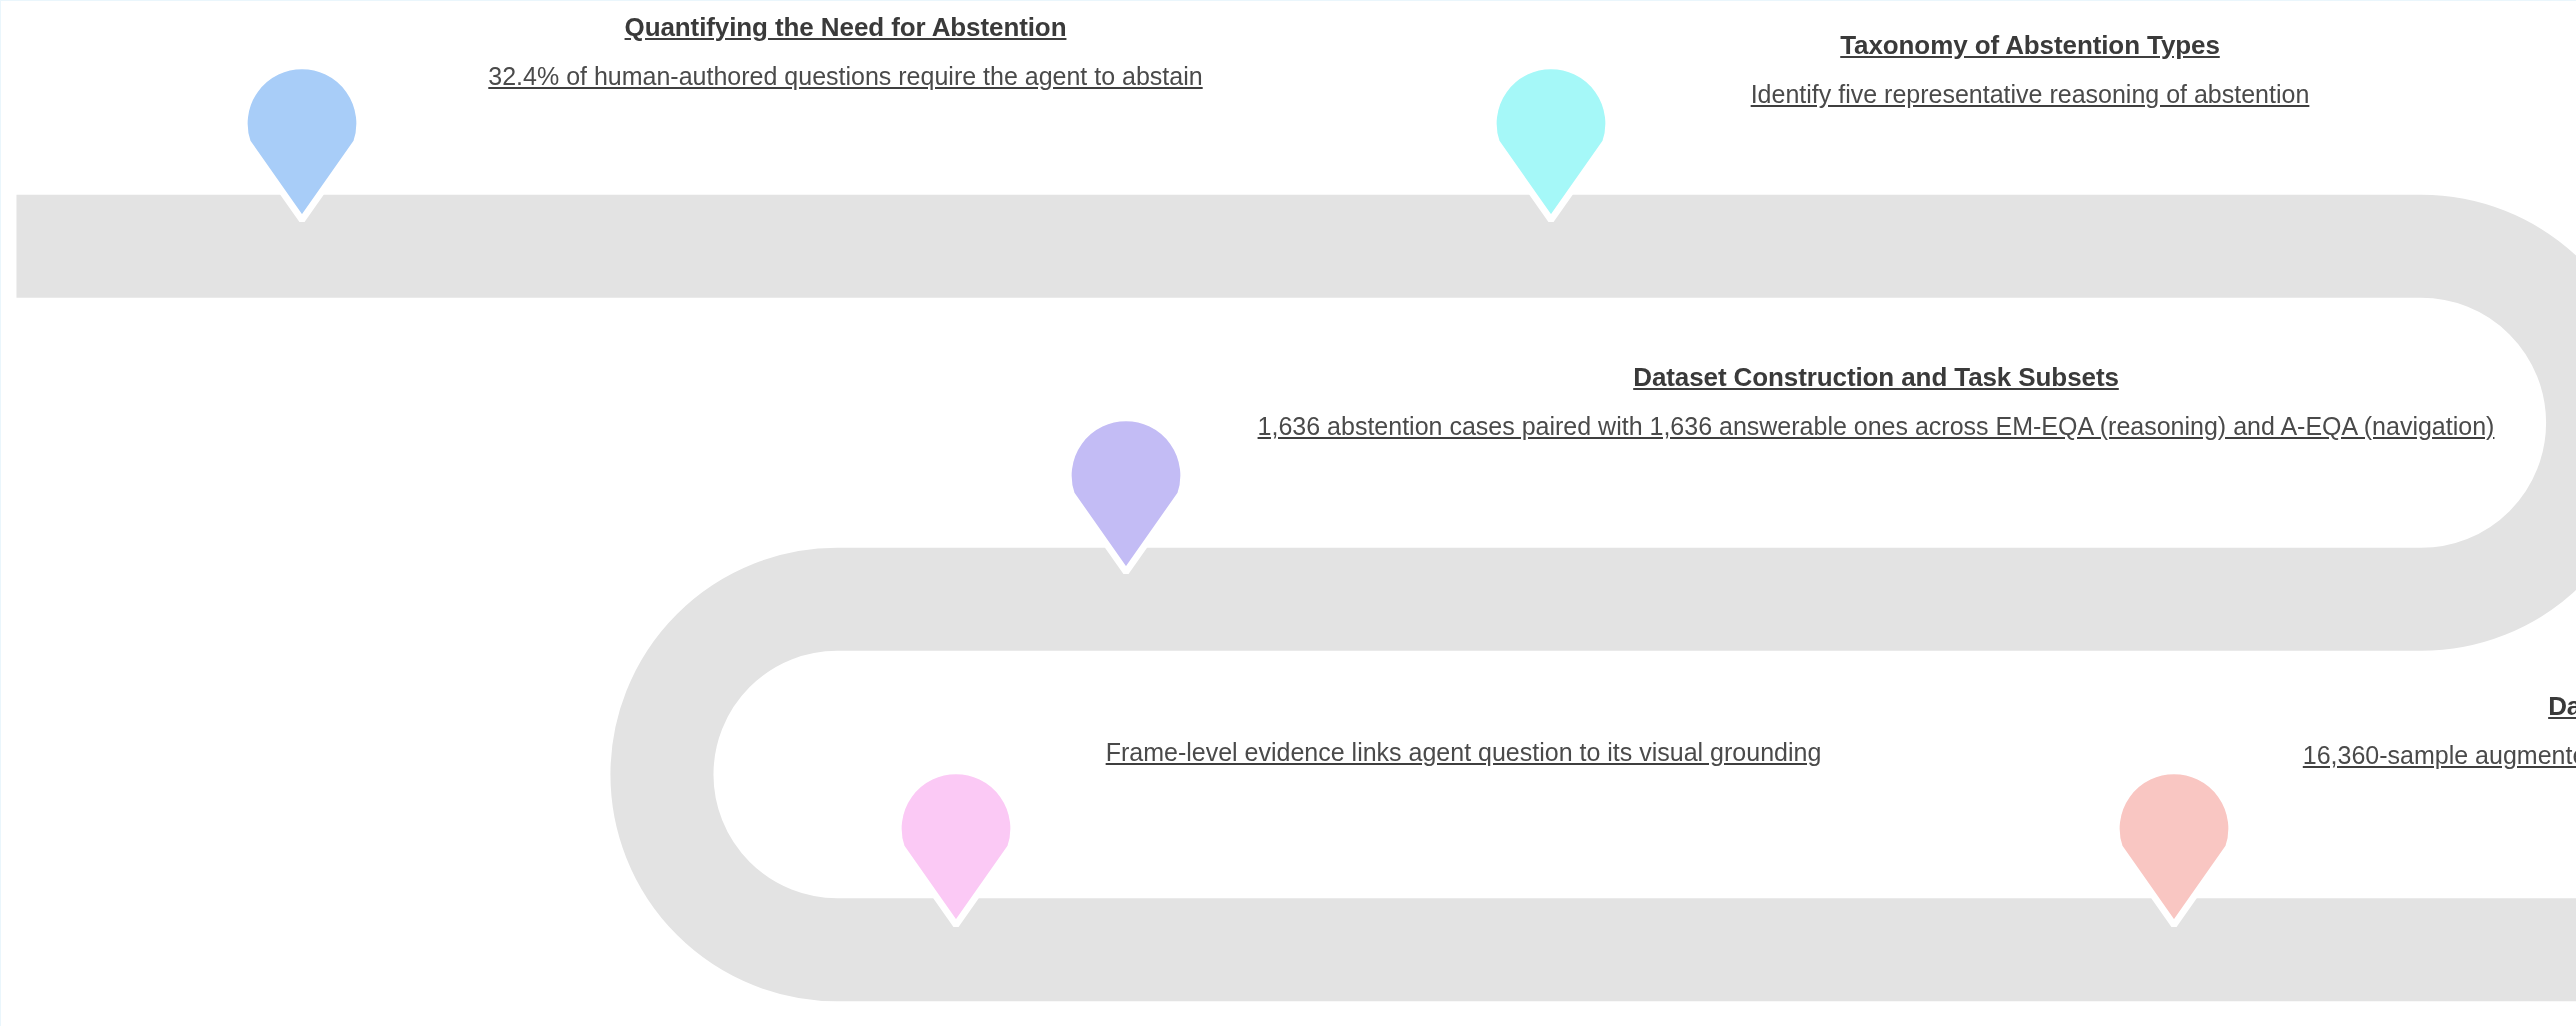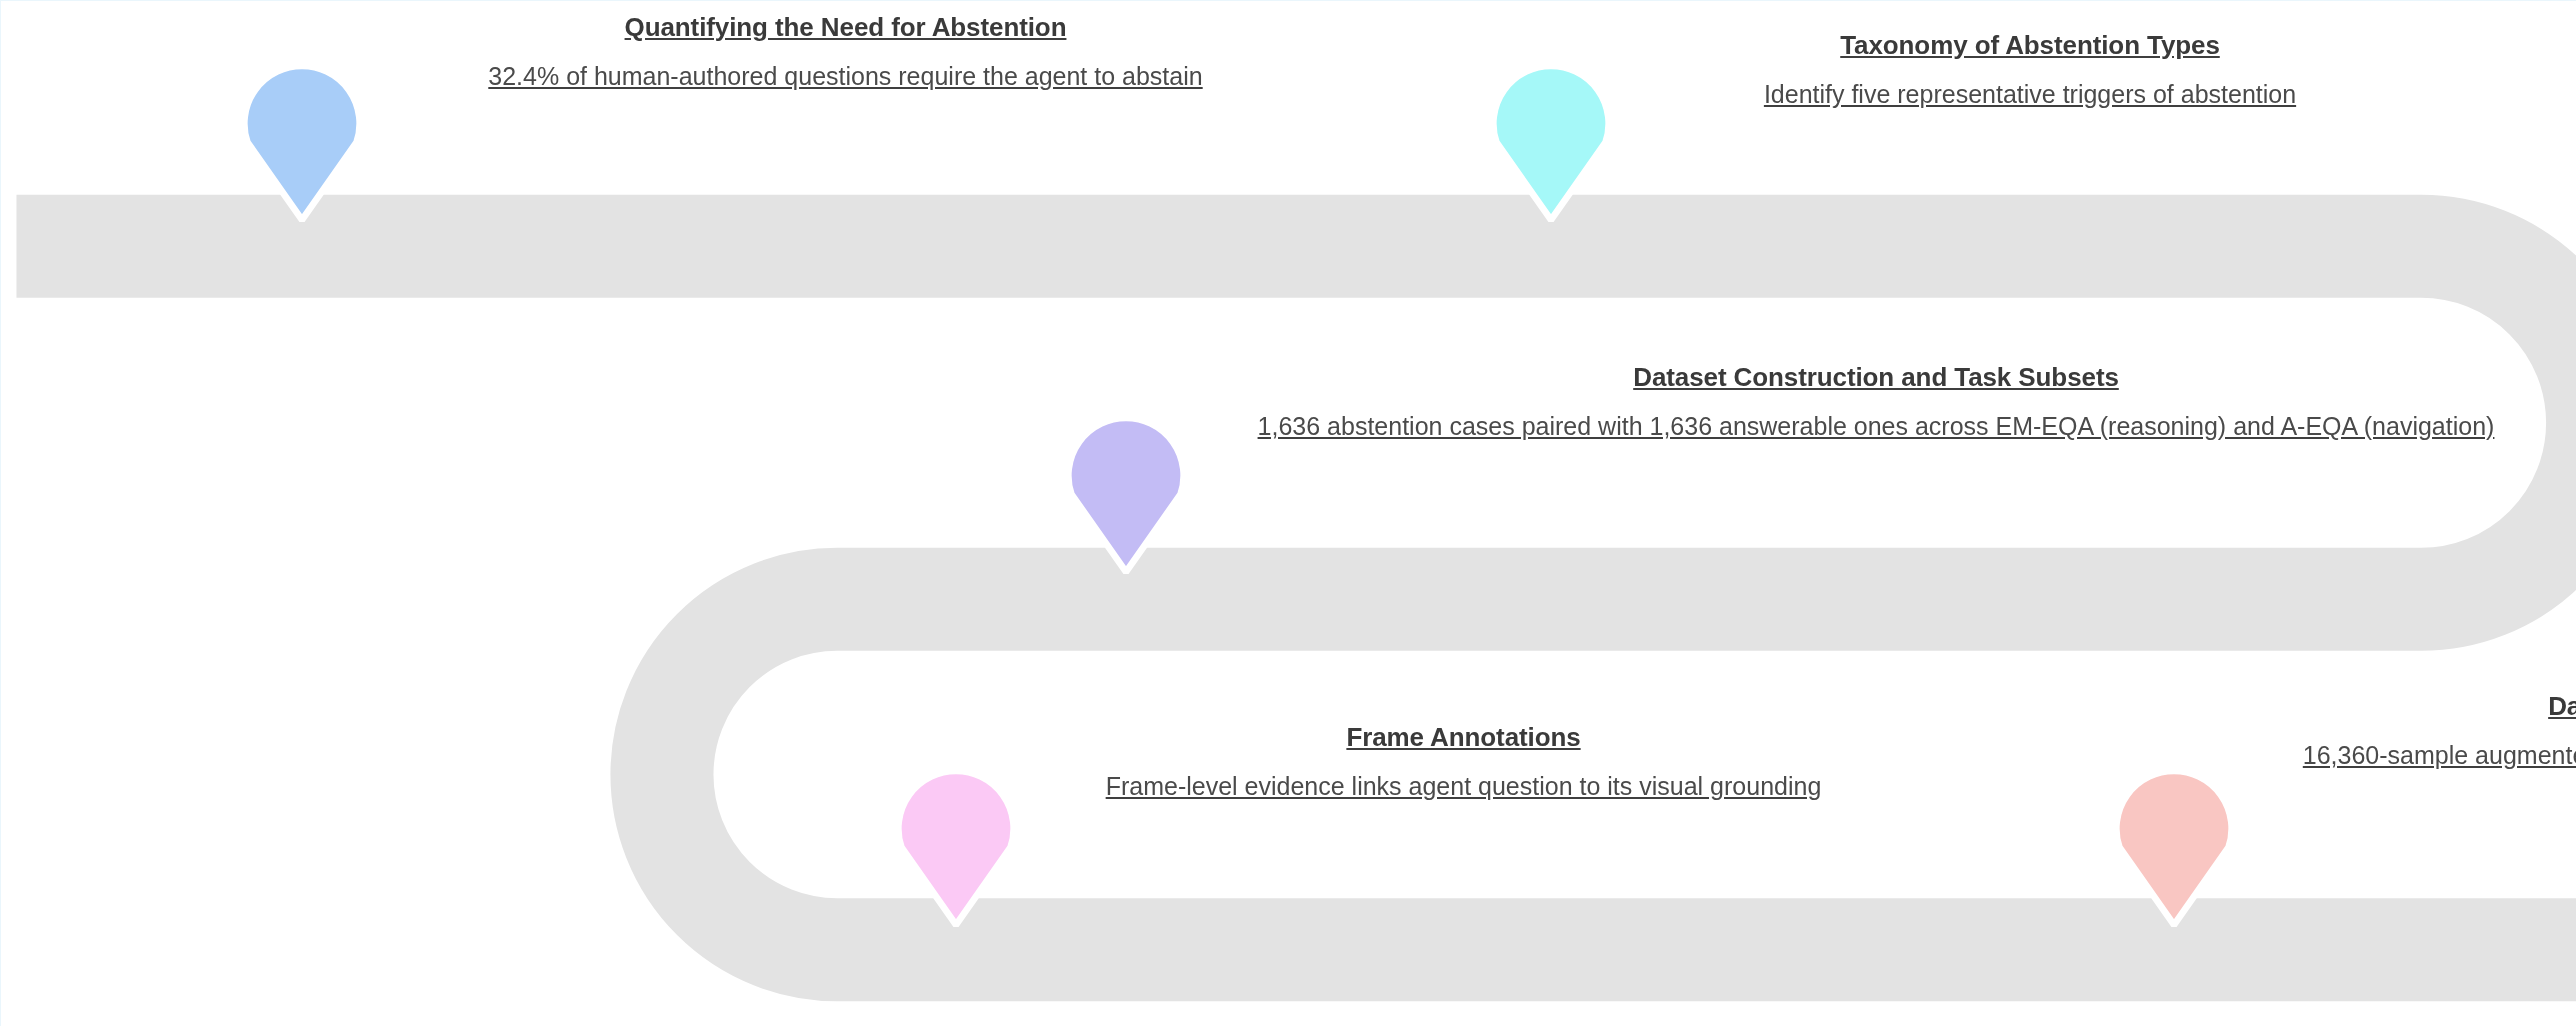--- a/index.html
+++ b/index.html
@@ -137,30 +137,29 @@
     </svg>
   </div>
 
   <div class="callout" id="callout-0">
     <span class="c-title">Quantifying the Need for Abstention</span>
     <span class="c-desc">32.4% of human-authored questions require the agent to abstain</span>
   </div>
 
   <div class="callout" id="callout-1">
     <span class="c-title">Taxonomy of Abstention Types</span>
-    <span class="c-desc">Identify five representative triggers of abstention</span>
+    <span class="c-desc">Identify five representative reasoning of abstention</span>
   </div>
 
   <div class="callout" id="callout-2">
     <span class="c-title">Dataset Construction and Task Subsets</span>
     <span class="c-desc">1,636 abstention cases paired with 1,636 answerable ones across EM-EQA (reasoning) and A-EQA (navigation)</span>
   </div>
 
   <div class="callout" id="callout-3">
-    <span class="c-title">Frame Annotations</span>
     <span class="c-desc">Frame-level evidence links agent question to its visual grounding</span>
   </div>
 
   <div class="callout" id="callout-4">
     <span class="c-title">Data Augmentation</span>
     <span class="c-desc">16,360-sample augmented dataset for studying training effects on abstention</span>
   </div>
 
 </div>
 

